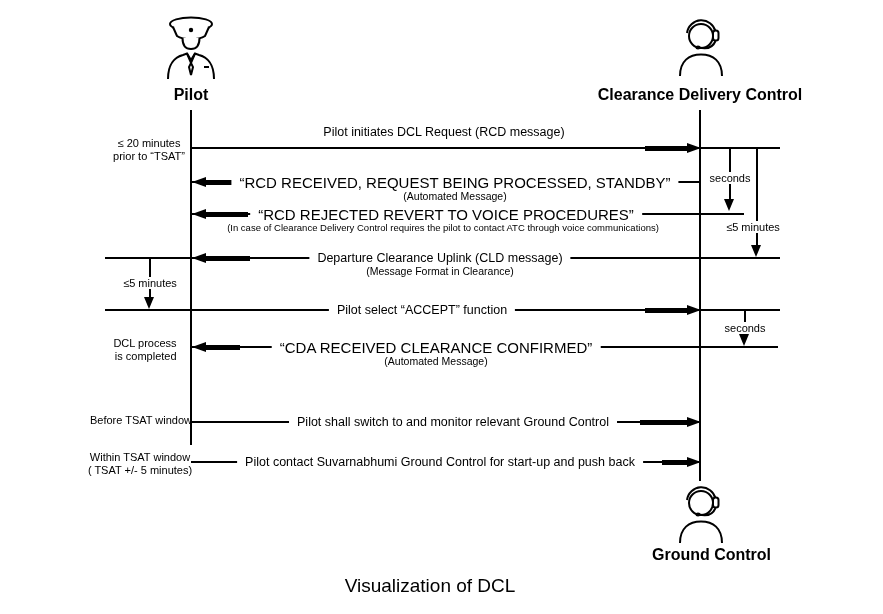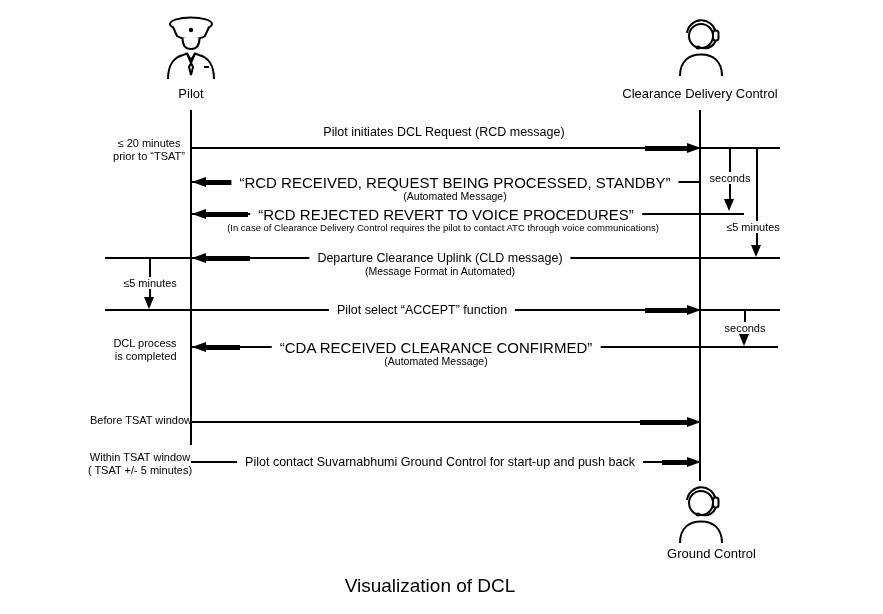--- a/index.html
+++ b/index.html
@@ -22,22 +22,22 @@
   .mlabel { position:absolute; transform:translate(-50%,-50%); background:#fff;
             padding:0 8px; font-size:12.5px; white-space:nowrap; }
   .mlabel.big { font-size:15px; }
   .msub  { position:absolute; transform:translate(-50%,-50%); background:#fff;
            font-size:10.5px; white-space:nowrap; }
   .msub.tiny { font-size:9.5px; }
   .tlabel { position:absolute; transform:translate(-50%,-50%); background:#fff;
             padding:0 3px; font-size:11px; white-space:nowrap; }
   .slabel { position:absolute; transform:translateX(-50%); font-size:11px;
             text-align:center; line-height:13px; white-space:nowrap; }
-  .actor-label { position:absolute; transform:translateX(-50%); font-weight:normal;
-                 font-size:13px; white-space:nowrap; }
+  .actor-label { position:absolute; transform:translateX(-50%); font-weight:bold;
+                 font-size:16px; white-space:nowrap; }
   .actor-icon { position:absolute; }
   .title { position:absolute; transform:translateX(-50%); font-size:19px; white-space:nowrap; }
 </style>
 </head>
 <body>
 
 <div id="stage">
 
   <svg class="actor-icon" style="left:162px; top:15px;" width="58" height="66" viewBox="0 0 58 66" fill="none" stroke="#000" stroke-width="2">
     <ellipse cx="29" cy="9" rx="21" ry="6.5" fill="#fff"></ellipse>
@@ -88,36 +88,37 @@
   <div class="line" style="left:191px; top:213px; width:553px;"></div>
   <div class="thick" style="left:200px; top:212px; width:48px;"></div>
   <div class="head-l" style="left:192px; top:209px;"></div>
   <div class="mlabel big" style="left:446px; top:214px;">“RCD REJECTED REVERT TO VOICE PROCEDURES”</div>
   <div class="msub tiny" style="left:443px; top:227px;">(In case of Clearance Delivery Control requires the pilot to contact ATC through voice communications)</div>
 
   <div class="line" style="left:105px; top:257px; width:675px;"></div>
   <div class="thick" style="left:200px; top:256px; width:50px;"></div>
   <div class="head-l" style="left:192px; top:253px;"></div>
   <div class="mlabel" style="left:440px; top:258px;">Departure Clearance Uplink (CLD message)</div>
-  <div class="msub" style="left:440px; top:271px;">(Message Format in Automated)</div>
+  <div class="msub" style="left:440px; top:271px;">(Message Format in Clearance)</div>
 
   <div class="line" style="left:105px; top:309px; width:675px;"></div>
   <div class="thick" style="left:645px; top:308px; width:42px;"></div>
   <div class="head-r" style="left:687px; top:305px;"></div>
   <div class="mlabel" style="left:422px; top:310px;">Pilot select “ACCEPT” function</div>
 
   <div class="line" style="left:191px; top:346px; width:587px;"></div>
   <div class="thick" style="left:200px; top:345px; width:40px;"></div>
   <div class="head-l" style="left:192px; top:342px;"></div>
   <div class="mlabel big" style="left:436px; top:347px;">“CDA RECEIVED CLEARANCE CONFIRMED”</div>
   <div class="msub" style="left:436px; top:361px;">(Automated Message)</div>
 
   <div class="line" style="left:191px; top:421px; width:509px;"></div>
   <div class="thick" style="left:640px; top:420px; width:47px;"></div>
   <div class="head-r" style="left:687px; top:417px;"></div>
+  <div class="mlabel" style="left:453px; top:422px;">Pilot shall switch to and monitor relevant Ground Control</div>
 
   <div class="line" style="left:191px; top:461px; width:509px;"></div>
   <div class="thick" style="left:662px; top:460px; width:25px;"></div>
   <div class="head-r" style="left:687px; top:457px;"></div>
   <div class="mlabel" style="left:440px; top:462px;">Pilot contact Suvarnabhumi Ground Control for start-up and push back</div>
 
   <div class="vline" style="left:729px; top:147px; height:54px;"></div>
   <div class="head-d" style="left:724px; top:199px;"></div>
   <div class="tlabel" style="left:730px; top:178px;">seconds</div>
 

